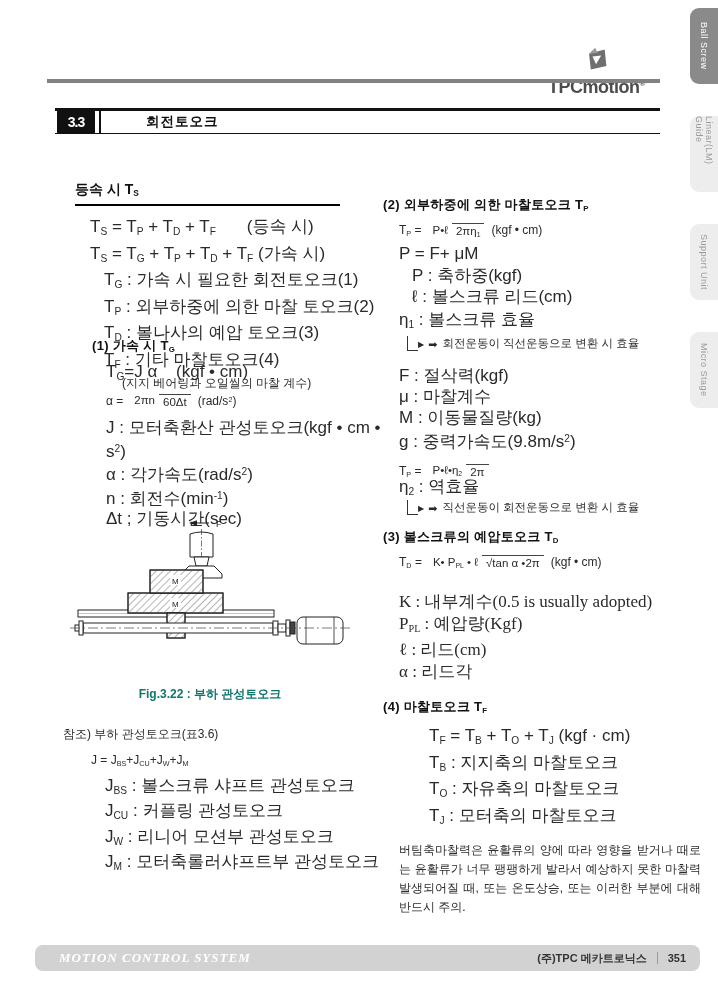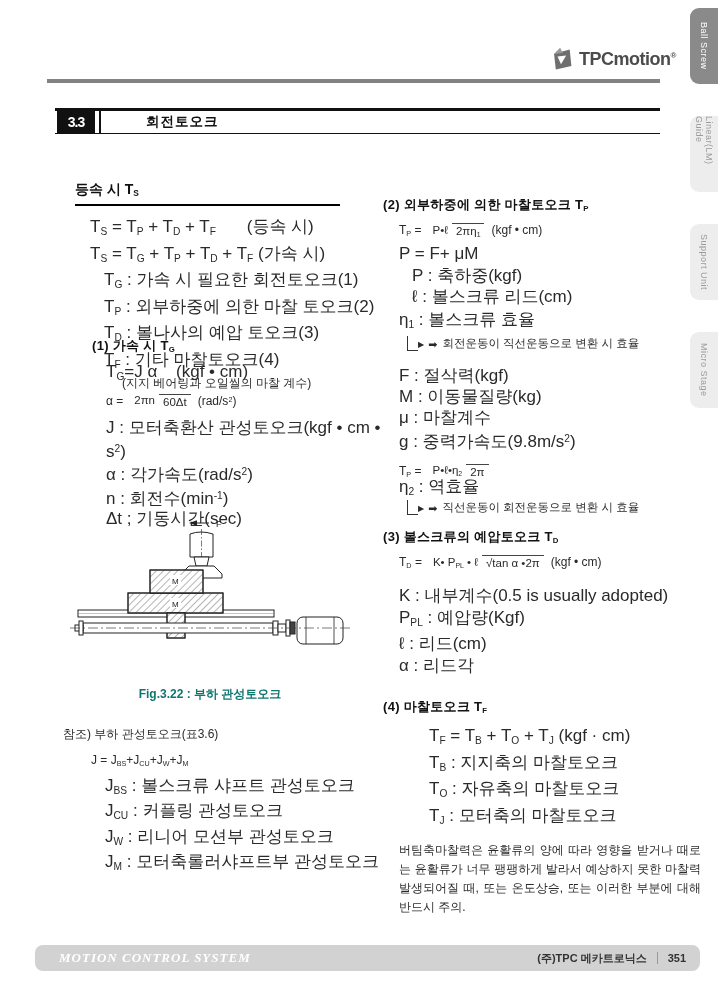--- a/index.html
+++ b/index.html
@@ -6,21 +6,21 @@
   html,body { background:#fff; }
   .page {
     position:relative; width:718px; height:983px; background:#ffffff;
     font-family:"Liberation Sans","DejaVu Sans",sans-serif; color:#2a2a2a;
     overflow:hidden;
   }
   sub { font-size:0.6em; vertical-align:-0.25em; }
   sup { font-size:0.6em; vertical-align:0.45em; }
 
   
-  .brand { position:absolute; left:548px; top:46px; display:flex; align-items:center; gap:5px; }
+  .brand { position:absolute; left:548px; top:46px; display:flex; align-items:center; gap:5px;flex-direction:column; }
   .brand-text { font-size:18px; font-weight:bold; color:#4c4c4c; letter-spacing:-0.5px; }
   .brand-text sup { font-size:8px; vertical-align:0.9em; }
   .head-rule { position:absolute; left:47px; top:79px; width:613px; height:4px; background:#828282; }
 
   
   .sec-header { position:absolute; left:55px; top:108px; width:605px; height:26px;
     border-top:3px solid #111; border-bottom:1px solid #111; }
   .sec-num { position:absolute; left:2px; top:0; width:38px; height:100%; background:#111;
     color:#fff; font-size:14px; font-weight:bold; display:flex; align-items:center; justify-content:center;
     letter-spacing:-1px; }
@@ -252,22 +252,22 @@
       </div>
       <div class="line" style="margin-top:2px;">η<sub>1</sub> : 볼스크류 효율</div>
       <div class="tree-note">
         <span class="tree-corner"></span>
         <span class="tree-pointer">▶</span>
         <span class="tree-arrow">➡</span>
         <span>회전운동이 직선운동으로 변환 시 효율</span>
       </div>
       <div class="lh21" style="margin-top:14px;">
         <div class="line">F : 절삭력(kgf)</div>
+        <div class="line">μ : 마찰계수</div>
         <div class="line">M : 이동물질량(kg)</div>
-        <div class="line">μ : 마찰계수</div>
         <div class="line">g : 중력가속도(9.8m/s<sup>2</sup>)</div>
       </div>
       <div class="frac-row" style="margin-top:12px;">
         <span>T<sub>P</sub> =</span>
         <span class="frac">
           <span class="num">P•ℓ•η<sub>2</sub></span>
           <span class="den">2π</span>
         </span>
       </div>
       <div class="line" style="line-height:16px;">η<sub>2</sub> : 역효율</div>
@@ -284,21 +284,21 @@
     <div class="h3">(3) 볼스크류의 예압토오크 T<sub>D</sub></div>
     <div class="content">
       <div class="frac-row">
         <span>T<sub>D</sub> =</span>
         <span class="frac">
           <span class="num">K• P<sub>PL</sub> • ℓ</span>
           <span class="den">√tan α •2π</span>
         </span>
         <span>(kgf • cm)</span>
       </div>
-      <div class="lh22" style="margin-top:15px;">
+      <div class="lh22" style="margin-top:21px;font-family:Liberation Serif, serif;">
         <div class="line">K : 내부계수(0.5 is usually adopted)</div>
         <div class="line">P<sub>PL</sub> : 예압량(Kgf)</div>
         <div class="line">ℓ : 리드(cm)</div>
         <div class="line">α : 리드각</div>
       </div>
     </div>
   </div>
 
   <div class="rsec" style="top:698px;">
     <div class="h3">(4) 마찰토오크 T<sub>F</sub></div>

